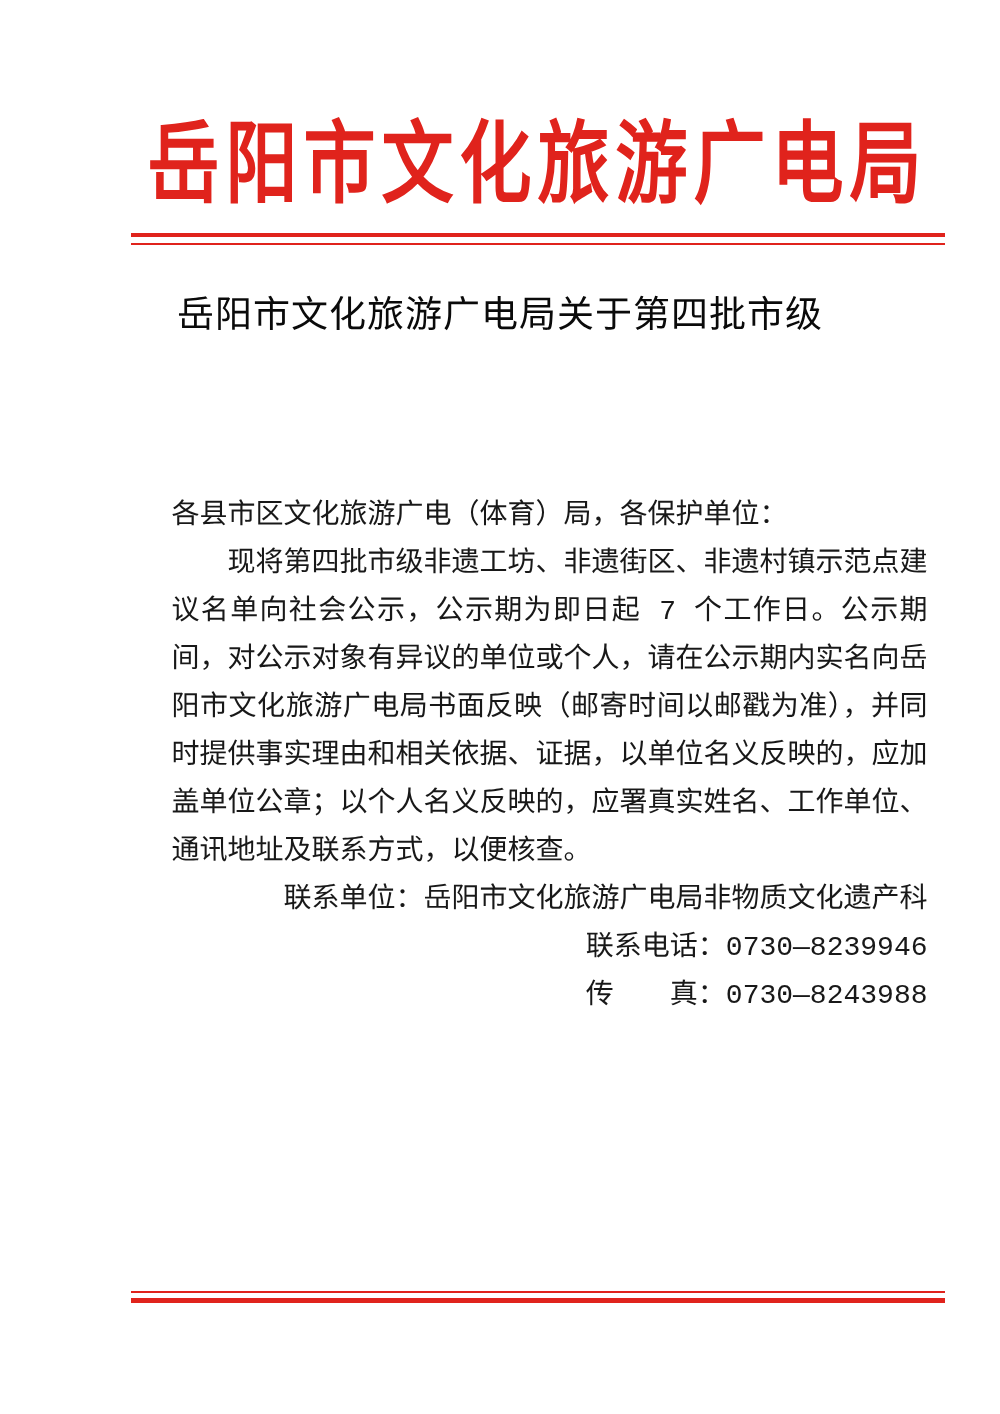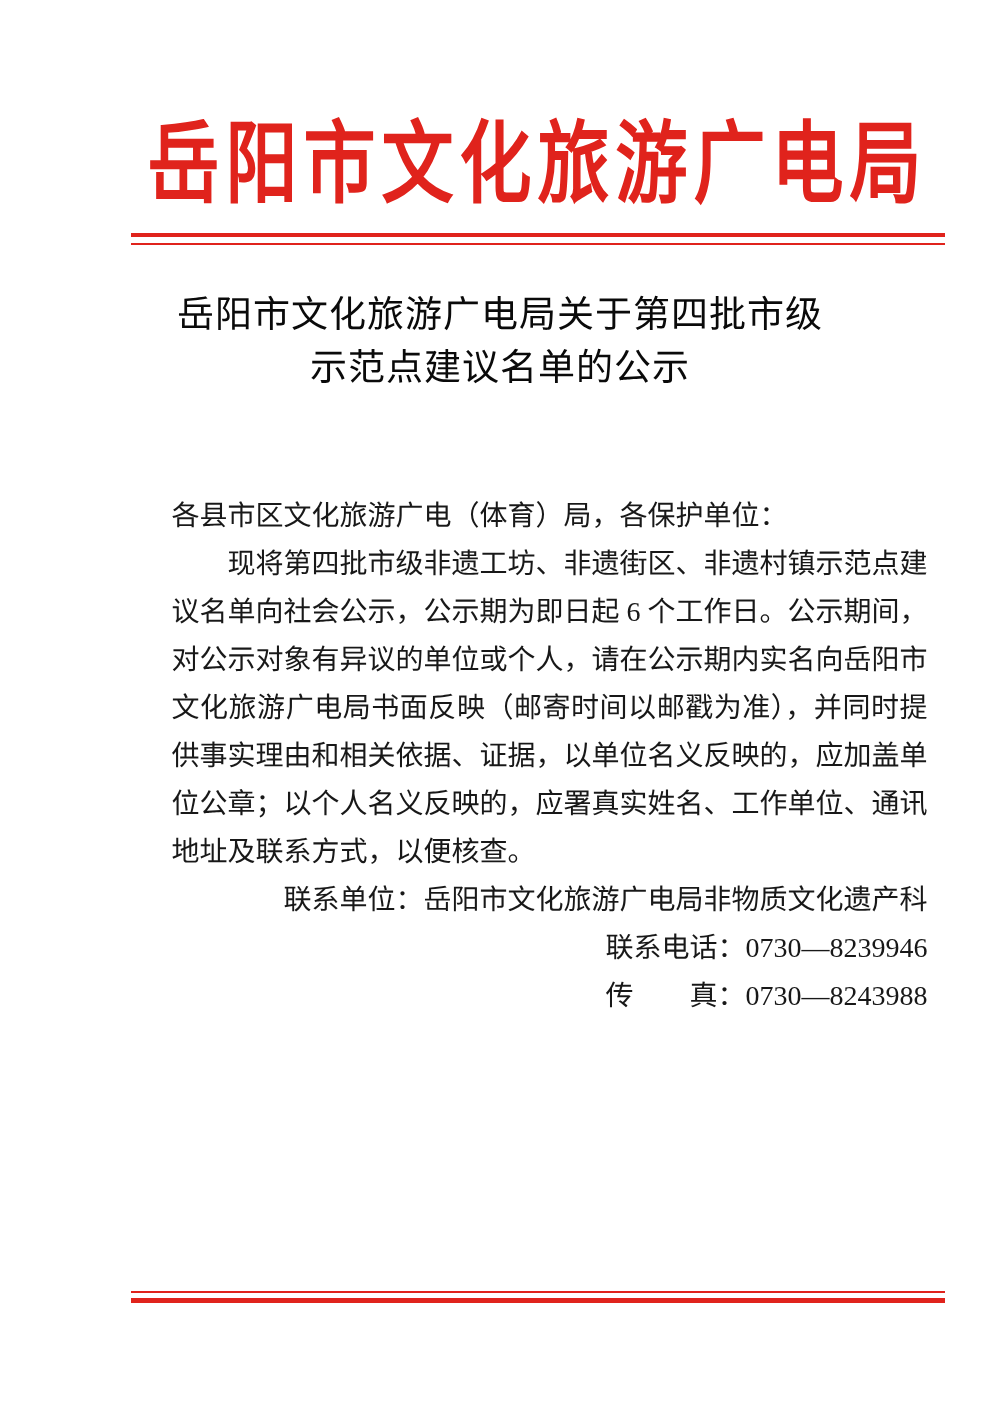--- a/index.html
+++ b/index.html
@@ -62,44 +62,43 @@
     position: absolute;
     top: 492px;
     left: 134px;
     width: 756px;
     font-size: 28px;
     line-height: 48px;
     text-align: justify;
     text-justify: inter-ideograph;
     color: #181818;
   }
-  .doc-body p { margin: 0; }
+  .doc-body p { margin: 0; font-family: Liberation Mono, monospace; }
   .para { text-indent: 2em; }
   .contact-line { text-indent: 2em; text-align: right; }
 </style>
 </head>
 <body>
 
 <div class="page">
 
   <div class="letterhead">岳阳市文化旅游广电局</div>
 
   <div class="rule-group rule-top">
     <div class="rule rule-thick"></div>
     <div class="rule rule-thin"></div>
   </div>
 
   <div class="doc-title">
     <div>岳阳市文化旅游广电局关于第四批市级</div>
-    <div>示范点建议名单的公示</div>
   </div>
 
   <div class="doc-body">
     <p class="salutation">各县市区文化旅游广电（体育）局，各保护单位：</p>
-    <p class="para">现将第四批市级非遗工坊、非遗街区、非遗村镇示范点建议名单向社会公示，公示期为即日起 6 个工作日。公示期间，对公示对象有异议的单位或个人，请在公示期内实名向岳阳市文化旅游广电局书面反映（邮寄时间以邮戳为准），并同时提供事实理由和相关依据、证据，以单位名义反映的，应加盖单位公章；以个人名义反映的，应署真实姓名、工作单位、通讯地址及联系方式，以便核查。</p>
+    <p class="para">现将第四批市级非遗工坊、非遗街区、非遗村镇示范点建议名单向社会公示，公示期为即日起 7 个工作日。公示期间，对公示对象有异议的单位或个人，请在公示期内实名向岳阳市文化旅游广电局书面反映（邮寄时间以邮戳为准），并同时提供事实理由和相关依据、证据，以单位名义反映的，应加盖单位公章；以个人名义反映的，应署真实姓名、工作单位、通讯地址及联系方式，以便核查。</p>
     <p class="contact-line"><span>联系单位：</span><span>岳阳市文化旅游广电局非物质文化遗产科</span></p>
     <p class="contact-line"><span>联系电话：</span><span>0730—8239946</span></p>
     <p class="contact-line"><span>传　　真：</span><span>0730—8243988</span></p>
   </div>
 
   <div class="rule-group rule-bottom">
     <div class="rule rule-thin"></div>
     <div class="rule rule-thick"></div>
   </div>
 

